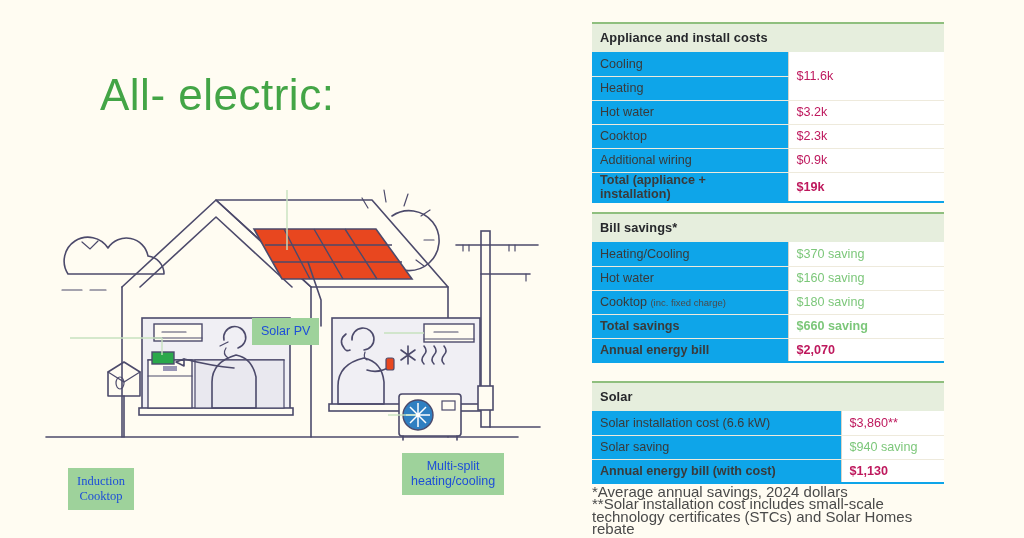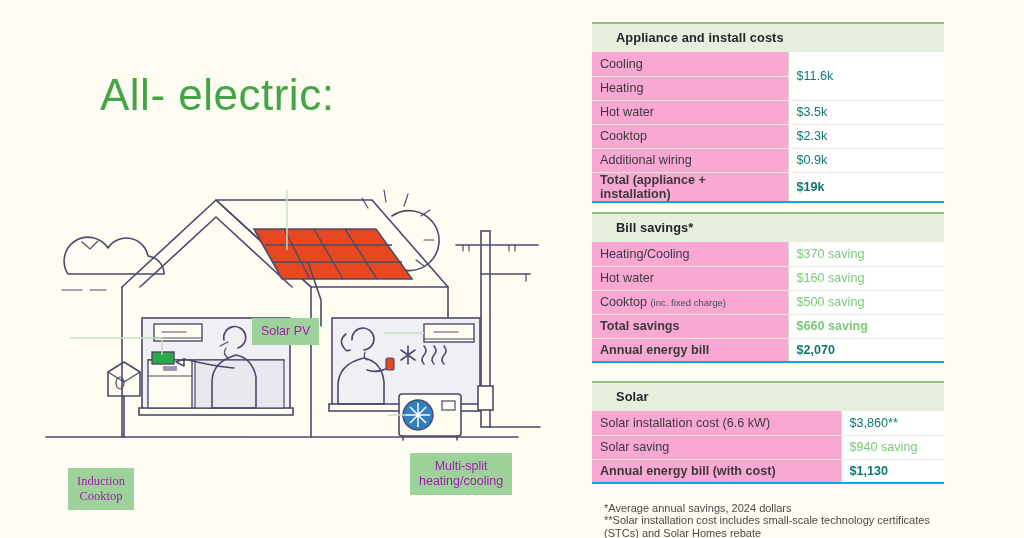--- a/index.html
+++ b/index.html
@@ -21,79 +21,79 @@
     position:absolute; left:100px; top:70px;
     font-size:44px; color:#43a546; font-weight:400;
     letter-spacing:0.5px; white-space:nowrap;
   }
 
   #illustration { position:absolute; left:20px; top:150px; width:552px; height:320px; }
 
   .callout {
     position:absolute;
     background:#9ed29b;
-    color:#a21caf;
+    color:#1d4ed8;
     font-size:12.5px;
     line-height:15px;
     padding:6px 9px;
     text-align:center;
     white-space:nowrap;
   }
   #callout-solar-pv       { left:232px; top:168px; }
   #callout-induction      { left:48px;  top:318px;font-family:Liberation Serif, serif; }
-  #callout-multisplit     { left:390px; top:303px; }
+  #callout-multisplit     { left:382px; top:303px; }
 
   
   #right-panel { position:absolute; left:592px; top:0; width:432px; height:538px; }
 
   .data-table {
     position:absolute;
     width:352px;
     border-collapse:collapse;
     table-layout:fixed;
     font-size:12.6px;
   }
   .data-table th, .data-table td { padding:0; }
 
   .tbl-head th {
     background:#e6eedd;
     border-top:2px solid #8fbf7e;
     text-align:left;
     font-weight:bold;
     font-size:12.8px;
     color:#26272b;
-    padding:6px 8px 7px 24px;
+    padding:6px 8px 7px 8px;
     letter-spacing:0.1px;
   }
 
   .data-table td {
     height:24px;
     vertical-align:middle;
     border-bottom:1px solid #eeeadc;
     padding:0 8px;
   }
   .data-table tr.total-row td {
     border-top:1px solid #8a8a8a;
     font-weight:bold;
   }
   .data-table tr.last-row td { border-bottom:2px solid #0ea5e9; }
 
-  .lbl { background:#f9a8d4; color:#3a3a3a; }
-  .val { background:#ffffff; border-left:1px solid #d9d5c7; color:#0f766e; }
+  .lbl { background:#0ea5e9; color:#3a3a3a; }
+  .val { background:#ffffff; border-left:1px solid #d9d5c7; color:#be185d; }
   .val.merged { vertical-align:middle; }
   .saving { color:#7cc77a; }
   .fineprint { font-size:9.5px; color:#4a4a4a; }
 
   #table-appliance { top:22px; }
   #table-bill      { top:212px; }
   #table-solar     { top:381px; }
 
   #footnotes {
-    position:absolute; left:12px; top:486px; width:360px;
-    font-size:11px; line-height:12.4px; color:#4a4a4a;margin-top:16px;
+    position:absolute; left:0; top:486px; width:360px;
+    font-size:15px; line-height:12.4px; color:#4a4a4a;
   }
   #footnotes div { white-space:normal; }
 
   
   .ink { fill:none; stroke:#4c4a6b; stroke-width:1.6; stroke-linecap:round; stroke-linejoin:round; }
   .ink-thin { fill:none; stroke:#4c4a6b; stroke-width:1.2; stroke-linecap:round; }
   .wall-fill { fill:#f0eff4; stroke:#4c4a6b; stroke-width:1.6; }
   .leader { stroke:#c7e2bf; stroke-width:1.4; fill:none; }
 </style>
 </head>
@@ -261,21 +261,21 @@
     <tbody>
       <tr>
         <td class="lbl">Cooling</td>
         <td class="val merged" rowspan="2">$11.6k</td>
       </tr>
       <tr>
         <td class="lbl">Heating</td>
       </tr>
       <tr>
         <td class="lbl">Hot water</td>
-        <td class="val">$3.5k</td>
+        <td class="val">$3.2k</td>
       </tr>
       <tr>
         <td class="lbl">Cooktop</td>
         <td class="val">$2.3k</td>
       </tr>
       <tr>
         <td class="lbl">Additional wiring</td>
         <td class="val">$0.9k</td>
       </tr>
       <tr class="total-row last-row">
@@ -302,21 +302,21 @@
       </tr>
       <tr>
         <td class="lbl">Hot water</td>
         <td class="val saving">$160 saving</td>
       </tr>
       <tr>
         <td class="lbl">
           <span>Cooktop</span>
           <span class="fineprint">(inc. fixed charge)</span>
         </td>
-        <td class="val saving">$500 saving</td>
+        <td class="val saving">$180 saving</td>
       </tr>
       <tr class="total-row">
         <td class="lbl">Total savings</td>
         <td class="val saving">$660 saving</td>
       </tr>
       <tr class="last-row">
         <td class="lbl" style="font-weight:bold">Annual energy bill</td>
         <td class="val" style="font-weight:bold">$2,070</td>
       </tr>
     </tbody>

